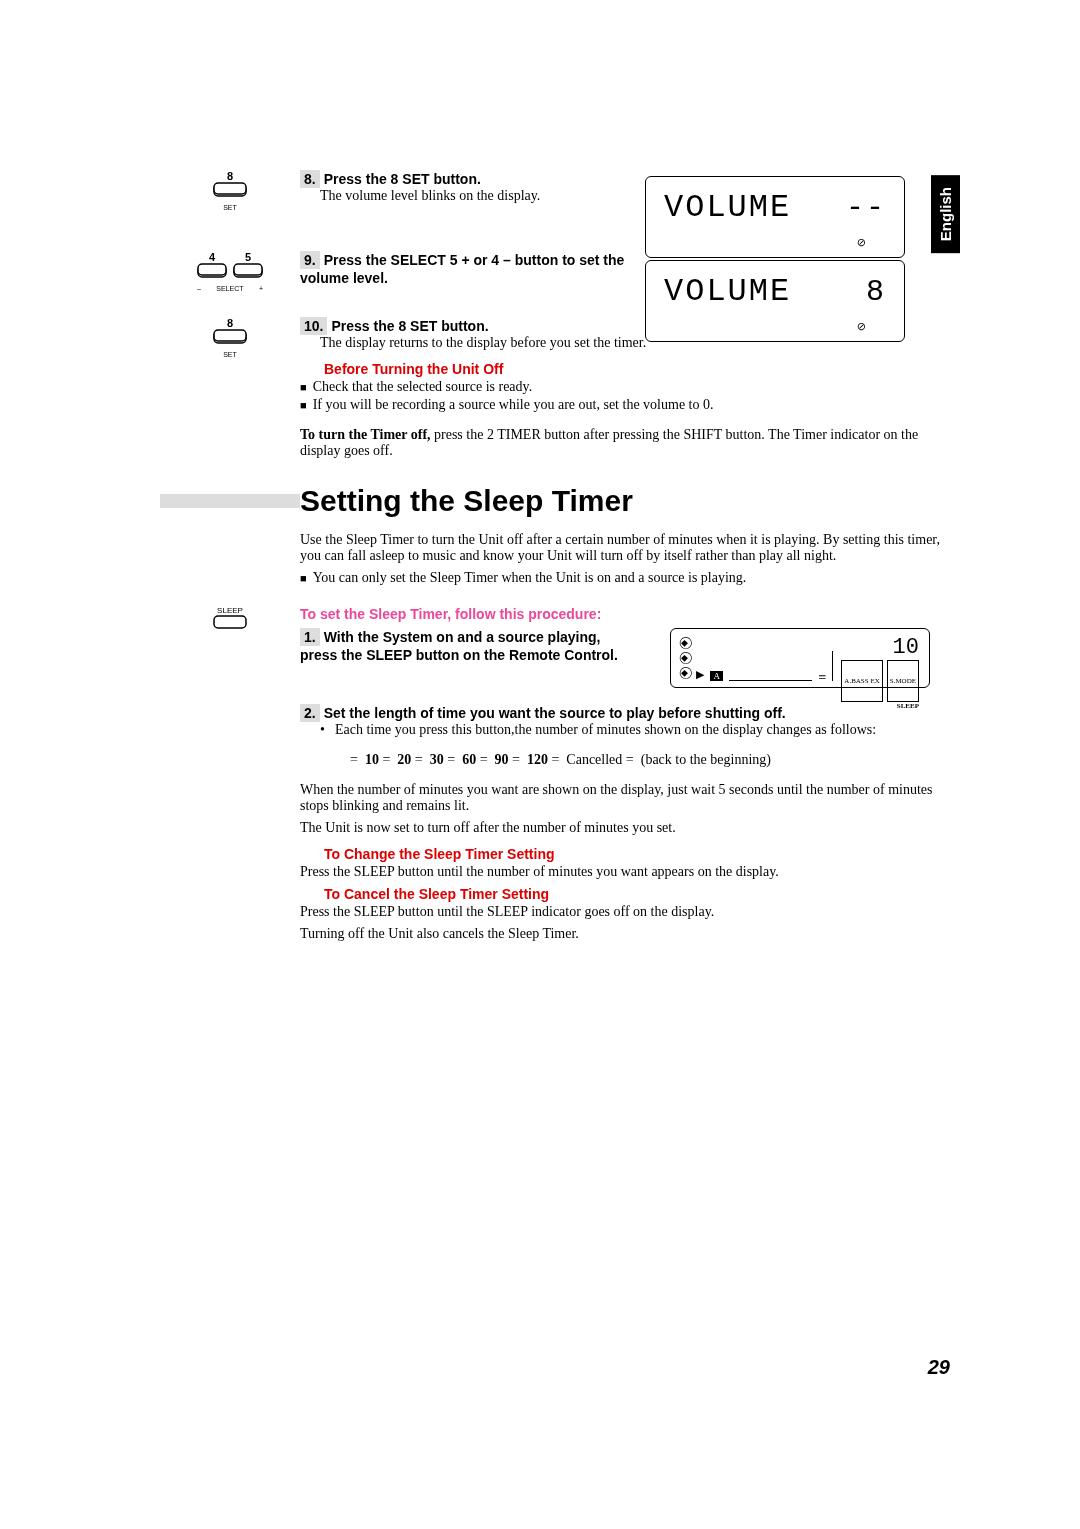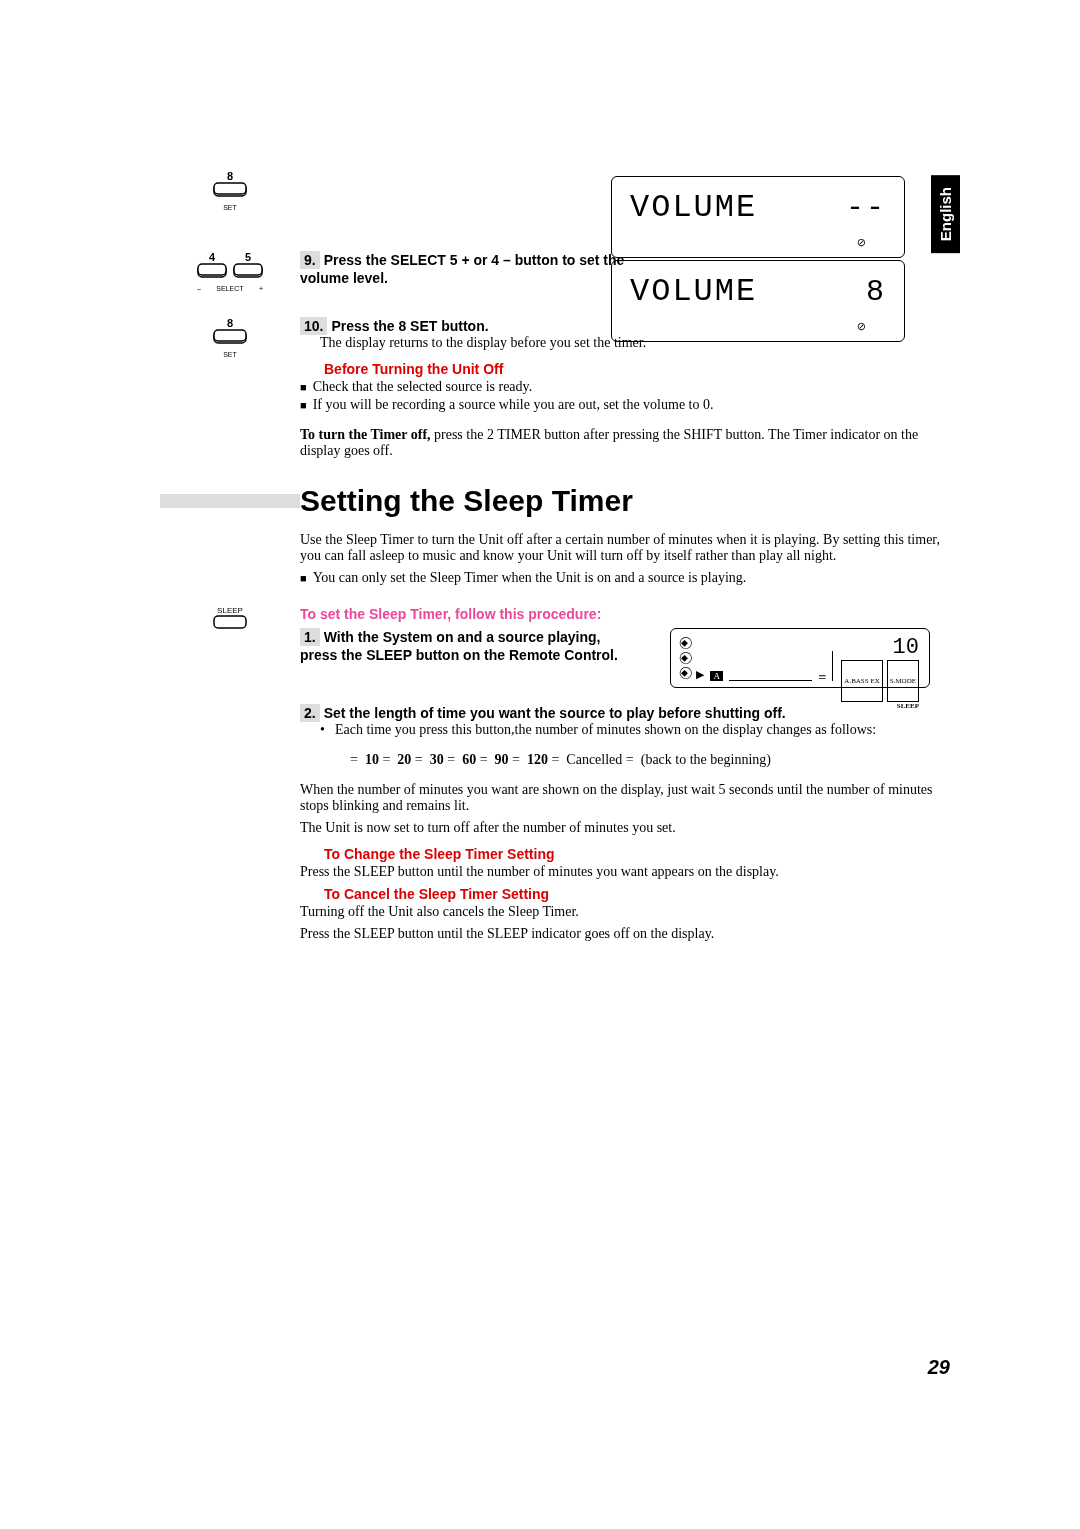--- a/index.html
+++ b/index.html
@@ -6,21 +6,21 @@
   body { width: 1080px; height: 1529px; background: #fff; font-family: "Times New Roman", serif; position: relative; }
   .page { padding: 170px 130px 0 160px; }
   .lang-tab { position: absolute; top: 175px; right: 120px; background: #000; color: #fff; writing-mode: vertical-rl; transform: rotate(180deg); font-family: Arial, sans-serif; font-weight: bold; font-size: 15px; padding: 12px 6px; }
   .row { display: flex; margin-bottom: 18px; }
   .icon-col { width: 140px; flex-shrink: 0; }
   .text-col { flex: 1; max-width: 360px; }
   .text-col-wide { flex: 1; max-width: 670px; }
   .step-num { background: #ddd; display: inline-block; padding: 1px 4px; font-family: Arial, sans-serif; font-weight: bold; font-size: 14px; vertical-align: top; }
   .step-title { font-family: Arial, sans-serif; font-weight: bold; font-size: 14px; }
   .step-body { font-size: 14px; margin-left: 20px; }
-  .display { border: 1px solid #000; border-radius: 6px; width: 294px; height: 82px; padding: 12px 18px 4px 18px; position: relative; }
+  .display { border: 1px solid #000; border-radius: 6px; width: 260px; height: 82px; padding: 12px 18px 4px 18px; position: relative; }
   .seg { font-family: "Courier New", monospace; font-size: 32px; letter-spacing: 2px; font-weight: 300; display: flex; justify-content: space-between; align-items: center; }
   .seg-val { font-size: 30px; }
   .timer-icon { position: absolute; bottom: 8px; right: 38px; font-size: 11px; }
   .btn-svg { text-align: center; }
   .section-head { font-family: Arial, sans-serif; font-weight: bold; font-size: 14px; color: #d00; margin-top: 10px; margin-bottom: 2px; padding-left: 24px; }
   .bullet-sq { display: flex; font-size: 14px; margin-bottom: 2px; }
   .bullet-sq::before { content: "■"; margin-right: 6px; font-size: 11px; margin-top: 2px; }
   .bold-inline { font-weight: bold; }
   .h1-bar { display: flex; align-items: center; margin: 25px 0 14px -140px; }
   .h1-grey { background: #ddd; width: 140px; height: 14px; margin-right: 0; }
@@ -51,20 +51,24 @@
     <div class="icon-col">
       <div class="btn-svg">
         <div style="font-family:Arial;font-size:11px;font-weight:bold;">8</div>
         <svg width="34" height="18" viewBox="0 0 34 18">
             <rect x="1" y="3" width="32" height="11" rx="4" fill="none" stroke="#000" stroke-width="1.5"></rect>
             <rect x="1" y="1" width="32" height="11" rx="4" fill="#fff" stroke="#000" stroke-width="1.5"></rect>
           </svg>
         <div style="font-family:Arial;font-size:7px;">SET</div>
       </div>
     </div>
+    <div class="text-col">
+      <div><span class="step-num">8.</span> <span class="step-title">Press the 8 SET button.</span></div>
+      <div class="step-body">The volume level blinks on the display.</div>
+    </div>
   </div>
 
   <div class="right-wrap" style="top:176px; right:175px;">
     <div class="display">
       <div class="seg">
           <span>VOLUME</span>
           <span class="seg-val">--</span>
         </div>
       <div class="timer-icon">⊘</div>
     </div>
@@ -198,20 +202,20 @@
         <span>=</span>&nbsp;&nbsp;<b>10</b>&nbsp;<span>=</span>&nbsp;&nbsp;<b>20</b>&nbsp;<span>=</span>&nbsp;&nbsp;<b>30</b>&nbsp;<span>=</span>&nbsp;&nbsp;<b>60</b>&nbsp;<span>=</span>&nbsp;&nbsp;<b>90</b>&nbsp;<span>=</span>&nbsp;&nbsp;<b>120</b>&nbsp;<span>=</span>&nbsp;&nbsp;<span>Cancelled</span>&nbsp;<span>=</span>&nbsp;&nbsp;<span>(back to the beginning)</span>
       </div>
 
       <div class="para">When the number of minutes you want are shown on the display, just wait 5 seconds until the number of minutes stops blinking and remains lit.</div>
       <div class="para">The Unit is now set to turn off after the number of minutes you set.</div>
 
       <div class="section-head" style="">To Change the Sleep Timer Setting</div>
       <div class="para">Press the SLEEP button until the number of minutes you want appears on the display.</div>
 
       <div class="section-head" style="margin-top:2px;">To Cancel the Sleep Timer Setting</div>
+      <div class="para">Press the SLEEP button until the SLEEP indicator goes off on the display.</div>
       <div class="para">Turning off the Unit also cancels the Sleep Timer.</div>
-      <div class="para">Press the SLEEP button until the SLEEP indicator goes off on the display.</div>
     </div>
   </div>
 
 </div>
 
 <div class="page-num">29</div>
 
 </body></html>

